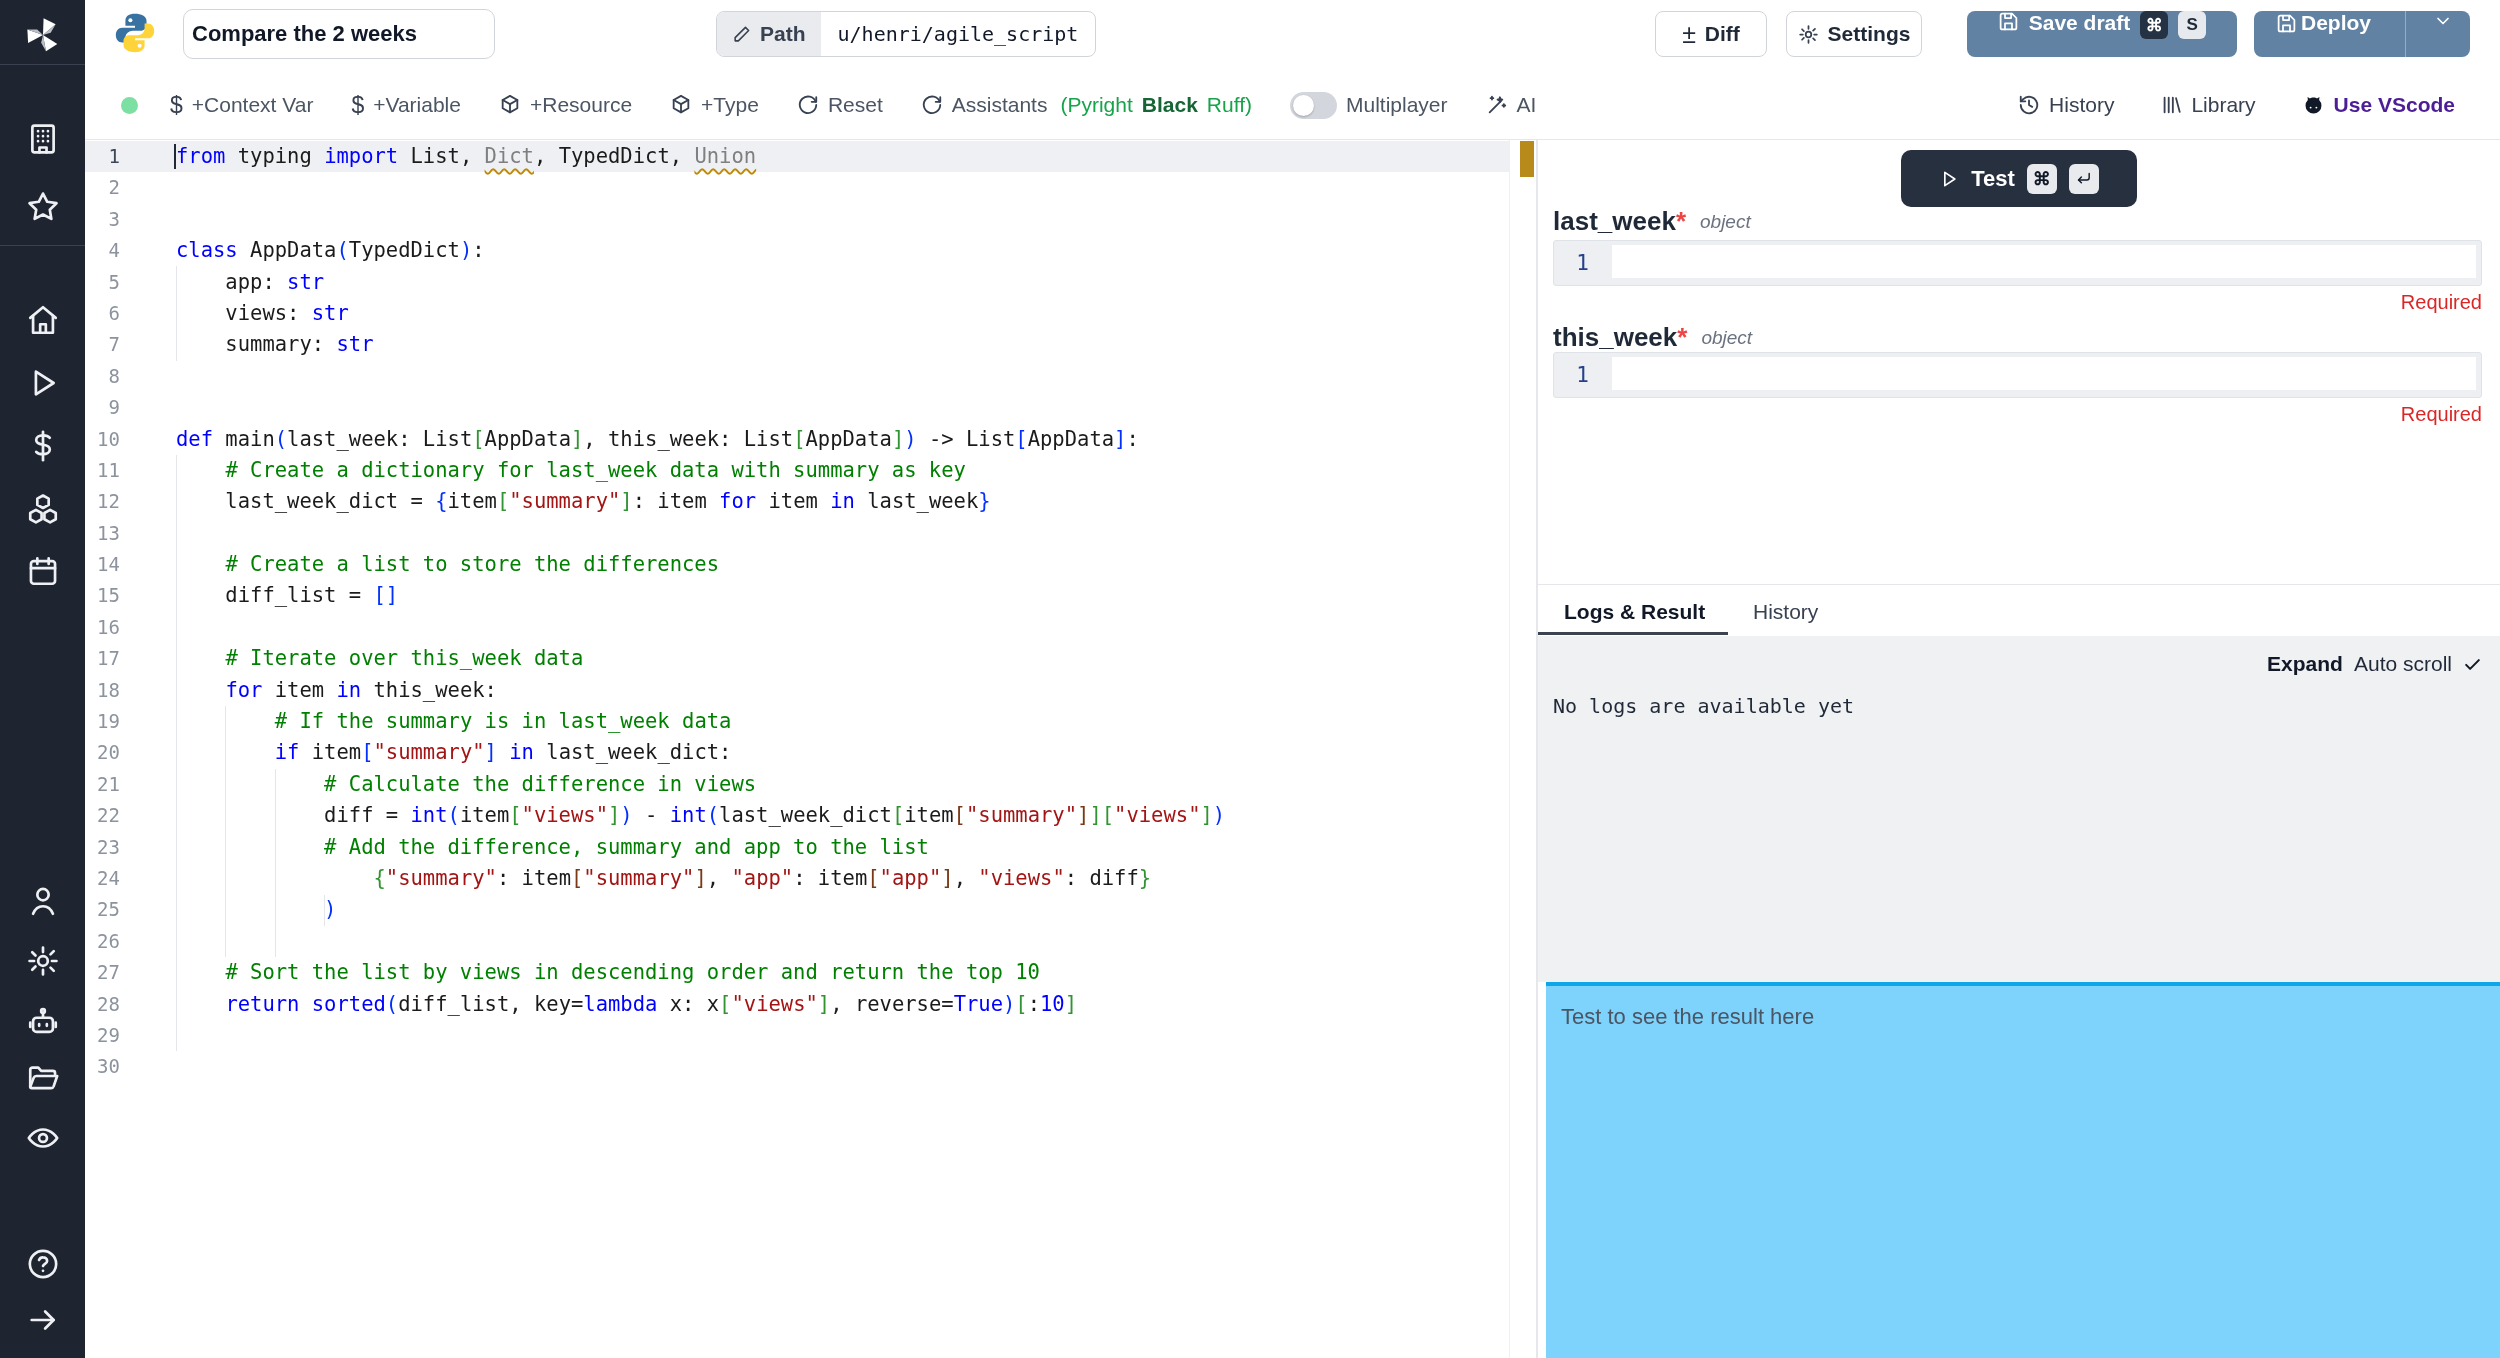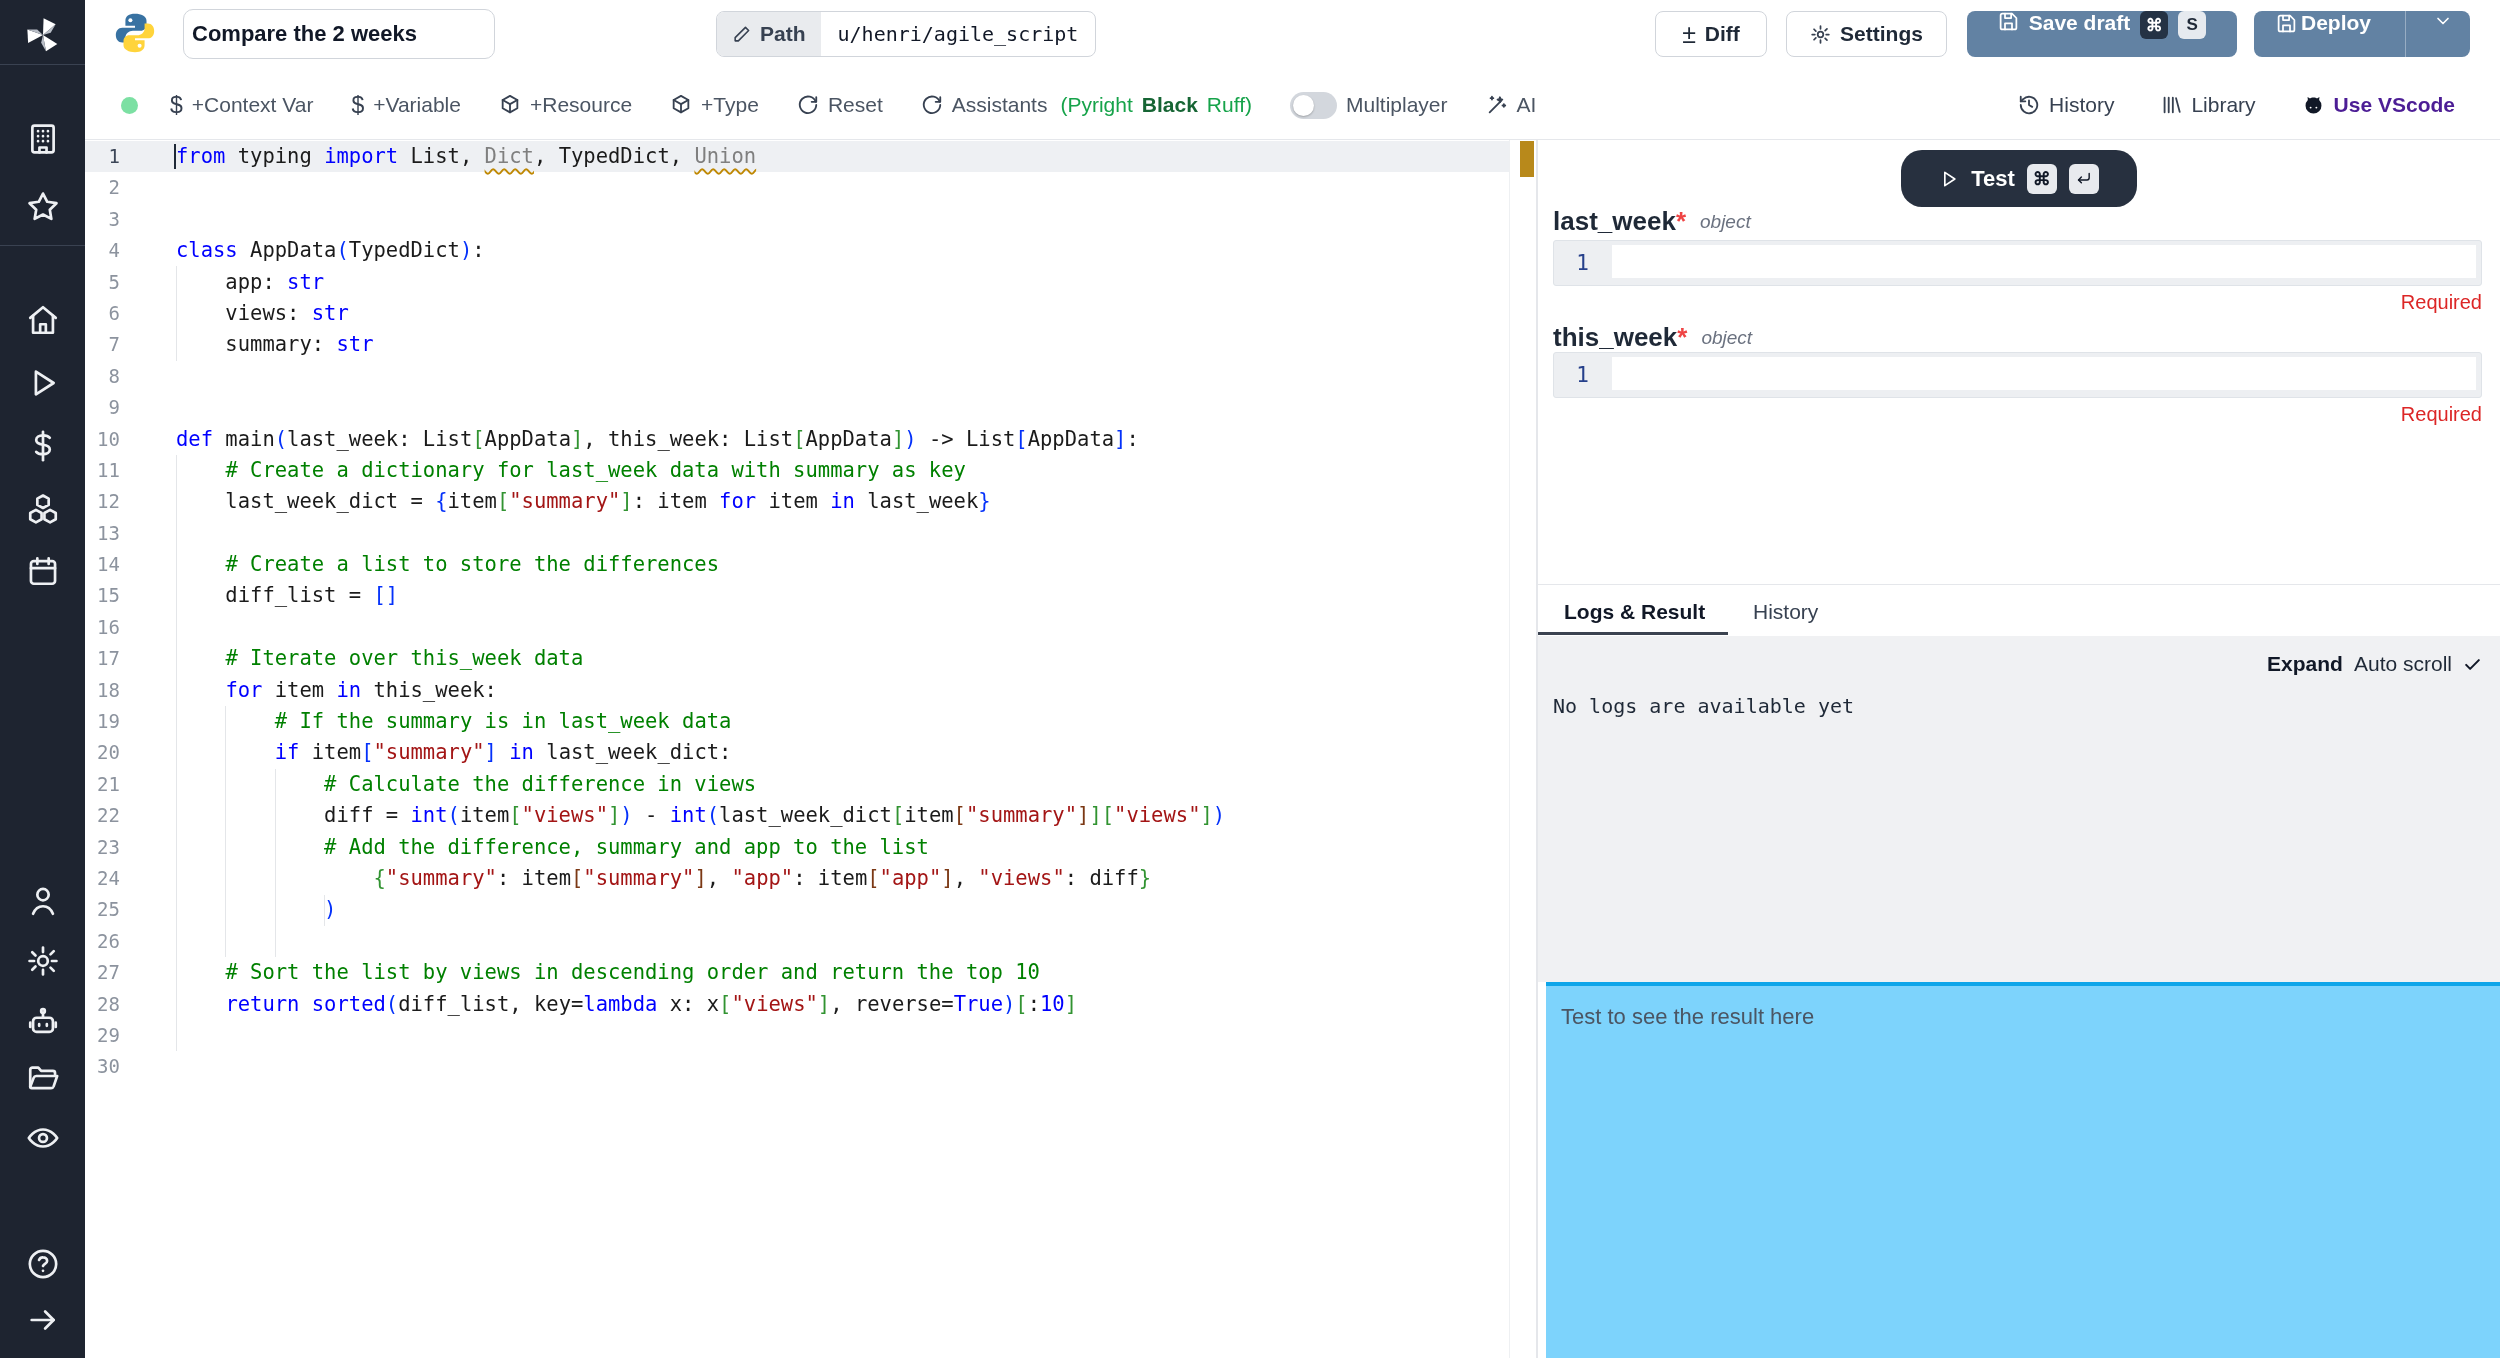--- a/index.html
+++ b/index.html
@@ -182,21 +182,21 @@
       <span style="font-size:21px;font-weight:600;color:#374151;">Path</span>
     </div>
     <div class="mono" style="padding:0 17px;font-size:20px;color:#111827;">u/henri/agile_script</div>
   </div>
 
   <div class="abs btn" style="left:1570px;top:11px;width:112px;">
     <span style="font-size:25px;font-weight:500;">±</span>
     <span>Diff</span>
   </div>
 
-  <div class="abs btn" style="left:1701px;top:11px;width:161px;">
+  <div class="abs btn" style="left:1701px;top:11px;width:136px;">
     <svg class="ic" width="21" height="21" viewBox="0 0 24 24">
         <circle cx="12" cy="12" r="3.2"></circle>
         <path d="M12 2.5v3M12 18.5v3M4.6 6l2.1 2.1M17.3 16.4l2.1 2.1M2.5 12h3M18.5 12h3M4.6 18l2.1-2.1M17.3 7.6l2.1-2.1"></path>
       </svg>
     <span>Settings</span>
   </div>
 
   <div class="abs bluebtn" style="left:1882px;top:11px;width:270px;justify-content:center;">
     <svg class="ic" width="21" height="21" viewBox="0 0 24 24" style="stroke:#fff;">
         <path d="M5 3h11l5 5v11a2 2 0 0 1-2 2H5a2 2 0 0 1-2-2V5a2 2 0 0 1 2-2Z"></path>
@@ -383,21 +383,21 @@
   <div class="abs" style="left:89px;top:4px;width:2px;height:25px;background:#1f2937;"></div>
 
   <div class="abs" style="left:1435px;top:1px;width:14px;height:36px;background:#b8891b;"></div>
   <div class="abs" style="left:1424px;top:0;width:1px;height:1218px;background:#eef0f2;"></div>
 </div>
 
 <div class="abs" style="left:1536px;top:140px;width:2px;height:1218px;background:#e5e7eb;"></div>
 
 <div class="abs" style="left:1538px;top:140px;width:962px;height:1218px;background:#fff;">
 
-  <div class="abs flex" style="left:363px;top:10px;width:236px;height:57px;background:#27303f;border-radius:21px;justify-content:center;gap:12px;">
+  <div class="abs flex" style="left:363px;top:10px;width:236px;height:57px;background:#27303f;border-radius:10px;justify-content:center;gap:12px;">
     <svg class="ic" width="20" height="20" viewBox="0 0 24 24" style="stroke:#fff;">
         <polygon points="7 4 19 12 7 20"></polygon>
       </svg>
     <span style="color:#fff;font-size:22px;font-weight:600;">Test</span>
     <span class="kbd" style="width:30px;height:30px;background:#e8eaee;color:#111827;font-size:18px;">⌘</span>
     <span class="kbd" style="width:30px;height:30px;background:#e8eaee;">
       <svg class="ic" width="17" height="17" viewBox="0 0 24 24" style="stroke:#111827;">
           <path d="M20 5v6a3 3 0 0 1-3 3H5"></path>
           <path d="M9 10l-4 4 4 4"></path>
         </svg>

